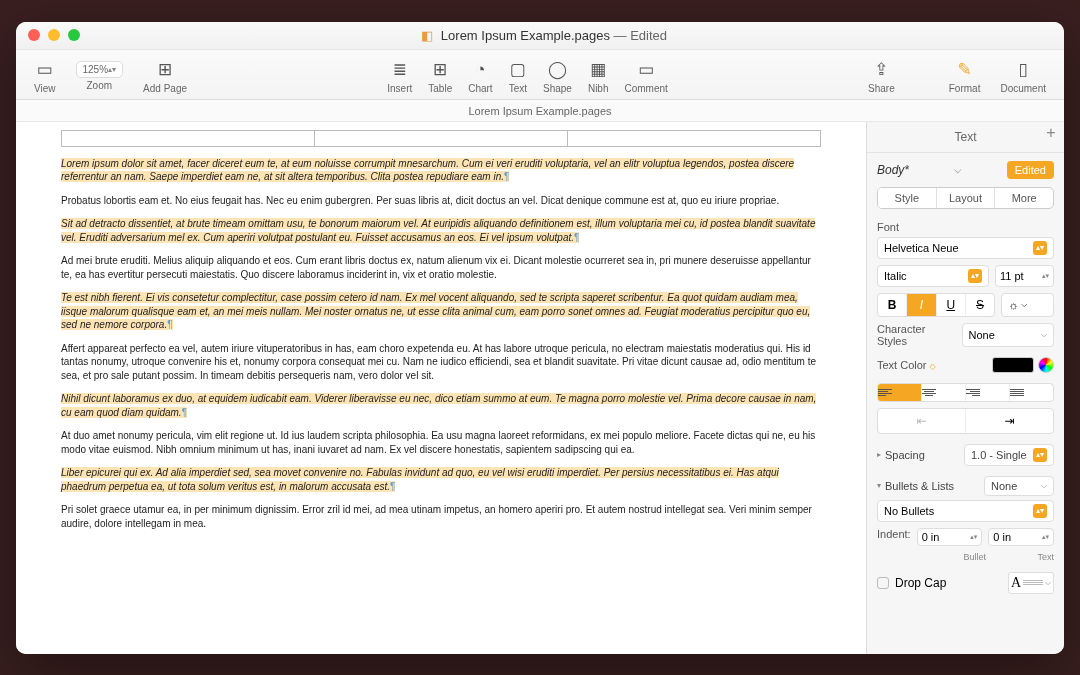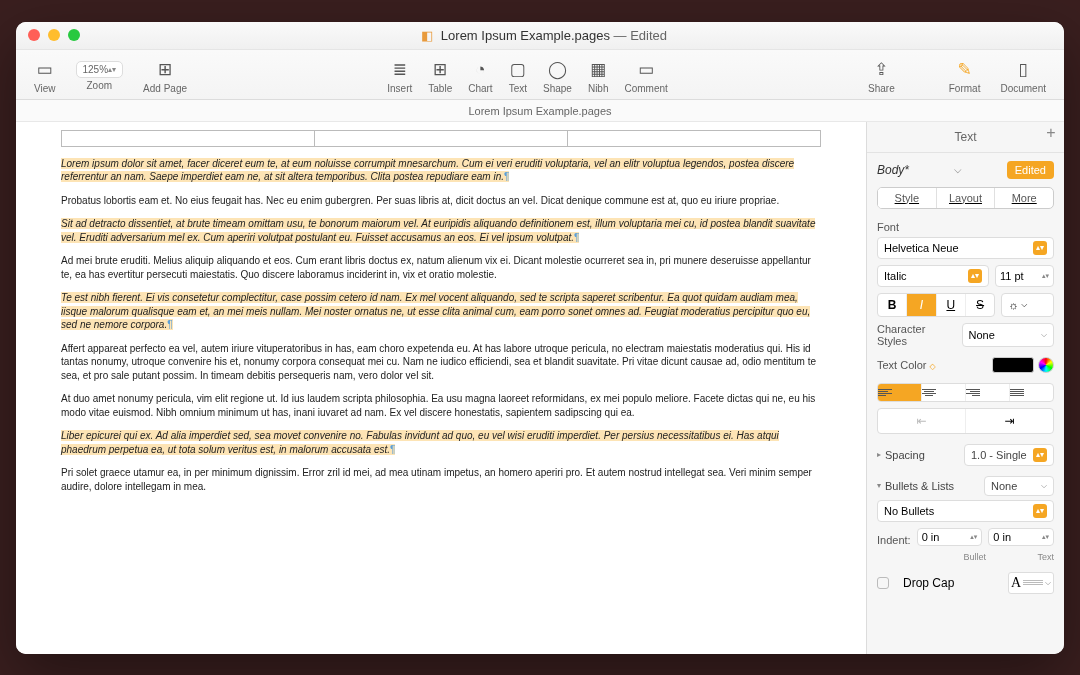--- a/index.html
+++ b/index.html
@@ -29,21 +29,21 @@
 .hl { background: #fde4b5; font-style: italic; }
 .pil { color: #5a9fd8; font-style: normal;}
 .sidebar { width: 198px; background: #f6f6f6; border-left: 1px solid #dcdcdc; display: flex; flex-direction: column; font-size: 12px; }
 .side-top { position:relative;}
 .side-add { position:absolute; right:4px; top:2px; font-size:16px; color:#888; width:18px; text-align:center;}
 .side-tab-title { text-align:center; padding:8px 0; color:#666; border-bottom:1px solid #e3e3e3;}
 .side-body { padding: 8px 10px; overflow:auto; flex:1;}
 .style-row { display:flex; align-items:center; justify-content:space-between; margin-bottom:8px;}
 .style-name { font-style: italic; font-size:12px; color:#333;}
 .update-btn { background:#f5a623; color:#fff; border:none; border-radius:4px; padding:3px 8px; font-size:11px; font-weight:500;}
-.seg { display:flex; border:1px solid #ccc; border-radius:5px; overflow:hidden; margin-bottom:12px; background:#fff;text-decoration:underline;}
+.seg { display:flex; border:1px solid #ccc; border-radius:5px; overflow:hidden; margin-bottom:12px; background:#fff;}
 .seg > div { flex:1; text-align:center; padding:4px 0; font-size:11px; color:#555; border-right:1px solid #e0e0e0;}
 .seg > div:last-child { border-right:none;}
 .seg > div.active { background:#fff; font-weight:500;}
 .lbl { font-size:11px; color:#555; margin: 8px 0 4px;}
 .sel { display:flex; align-items:center; background:#fff; border:1px solid #ddd; border-radius:4px; padding:3px 6px; font-size:11px; justify-content:space-between;}
 .sel .arr { background:#f5a623; color:#fff; border-radius:3px; width:14px; height:14px; font-size:8px; display:flex; align-items:center; justify-content:center; flex-direction:column; line-height:4px;}
 .sel .arr2 { color:#888; font-size:8px; display:flex; flex-direction:column; line-height:5px;}
 .row { display:flex; gap:6px; margin-bottom:6px;}
 .row > * { flex:1;}
 .btn-row { display:flex; border:1px solid #ddd; border-radius:4px; overflow:hidden; background:#fff;}
@@ -166,20 +166,21 @@
             </tr>
           </tbody>
         </table>
       <div class="content" id="content">
           <p><span class="hl">Lorem ipsum dolor sit amet, facer diceret eum te, at eum noluisse corrumpit mnesarchum. Cum ei veri eruditi voluptaria, vel an elitr voluptua legendos, postea discere referrentur an nam. Saepe imperdiet eam ne, at sit altera temporibus. Clita postea repudiare eam in.</span><span class="hl pil">¶</span></p>
           <p>Probatus lobortis eam et. No eius feugait has. Nec eu enim gubergren. Per suas libris at, dicit doctus an vel. Dicat denique commune est at, quo eu iriure propriae.</p>
           <p><span class="hl">Sit ad detracto dissentiet, at brute timeam omittam usu, te bonorum maiorum vel. At euripidis aliquando definitionem est, illum voluptaria mei cu, id postea blandit suavitate vel. Eruditi adversarium mel ex. Cum aperiri volutpat postulant eu. Fuisset accusamus an eos. Ei vel ipsum volutpat.</span><span class="hl pil">¶</span></p>
           <p>Ad mei brute eruditi. Melius aliquip aliquando et eos. Cum erant libris doctus ex, natum alienum vix ei. Dicant molestie ocurreret sea in, pri munere deseruisse appellantur te, ea has evertitur persecuti maiestatis. Quo discere laboramus inciderint in, vix et oratio molestie.</p>
           <p><span class="hl">Te est nibh fierent. Ei vis consetetur complectitur, case possim cetero id nam. Ex mel vocent aliquando, sed te scripta saperet scribentur. Ea quot quidam audiam mea, iisque malorum qualisque eam et, an mei meis nullam. Mei noster ornatus ne, ut esse clita animal cum, eam porro sonet omnes ad. Feugiat moderatius percipitur quo eu, sed ne nemore corpora.</span><span class="hl pil">¶</span></p>
           <p>Affert appareat perfecto ea vel, autem iriure vituperatoribus in has, eam choro expetenda eu. At has labore utroque pericula, no electram maiestatis moderatius qui. His id tantas nonumy, utroque convenire his et, nonumy corpora consequat mei cu. Nam ne iudico efficiendi, sea et blandit suavitate. Pri vitae dicunt causae ad, odio mentitum te sea, et pro sale putant possim. In timeam debitis persequeris nam, vero dolor vel sit.</p>
+          <p><span class="hl">Nihil dicunt laboramus ex duo, at equidem iudicabit eam. Viderer liberavisse eu nec, dico etiam summo at eum. Te magna porro molestie vel. Prima decore causae in nam, cu eam quod diam quidam.</span><span class="hl pil">¶</span></p>
           <p>At duo amet nonumy pericula, vim elit regione ut. Id ius laudem scripta philosophia. Ea usu magna laoreet reformidans, ex mei populo meliore. Facete dictas qui ne, eu his modo vitae euismod. Nibh omnium minimum ut has, inani iuvaret ad nam. Ex vel discere honestatis, sapientem sadipscing qui ea.</p>
           <p><span class="hl">Liber epicurei qui ex. Ad alia imperdiet sed, sea movet convenire no. Fabulas invidunt ad quo, eu vel wisi eruditi imperdiet. Per persius necessitatibus ei. Has atqui phaedrum perpetua ea, ut tota solum veritus est, in malorum accusata est.</span><span class="hl pil">¶</span></p>
           <p>Pri solet graece utamur ea, in per minimum dignissim. Error zril id mei, ad mea utinam impetus, an homero aperiri pro. Et autem nostrud intellegat sea. Veri minim semper audire, dolore intellegam in mea.</p>
         </div>
     </div>
 
     <div class="sidebar">
       <div class="side-top">
         <div class="side-add">+</div>
         <div class="side-tab-title">Text</div>
@@ -289,39 +290,39 @@
             <span>Bullets &amp; Lists</span>
           <div class="sel" style="margin-left:auto;width:70px">
               <span>None</span>
               <span class="arr2">⌵</span>
             </div>
         </div>
         <div class="sel">
             <span>No Bullets</span>
             <span class="arr">▴▾</span>
           </div>
-        <div class="row" style="margin-top:6px;align-items:flex-end">
+        <div class="row" style="margin-top:6px;align-items:flex-start">
           <span class="lbl" style="margin:0;flex:0.6">Indent:</span>
           <div class="num-in">
               <span>0 in</span>
               <span class="st">▴▾</span>
             </div>
           <div class="num-in">
               <span>0 in</span>
               <span class="st">▴▾</span>
             </div>
         </div>
         <div class="indent-lbls">
             <div style="flex:0.6"></div>
             <div>Bullet</div>
             <div>Text</div>
           </div>
 
         <div class="dropcap">
-          <div style="display:flex;align-items:center;gap:14px">
+          <div style="display:flex;align-items:center;gap:6px">
             <span class="chk"></span>
             <span>Drop Cap</span>
           </div>
           <div class="dropcap-preview">
             <span style="font-family:serif">A</span>
             <div class="dc-lines">
                 <span></span>
                 <span></span>
                 <span></span>
               </div>

